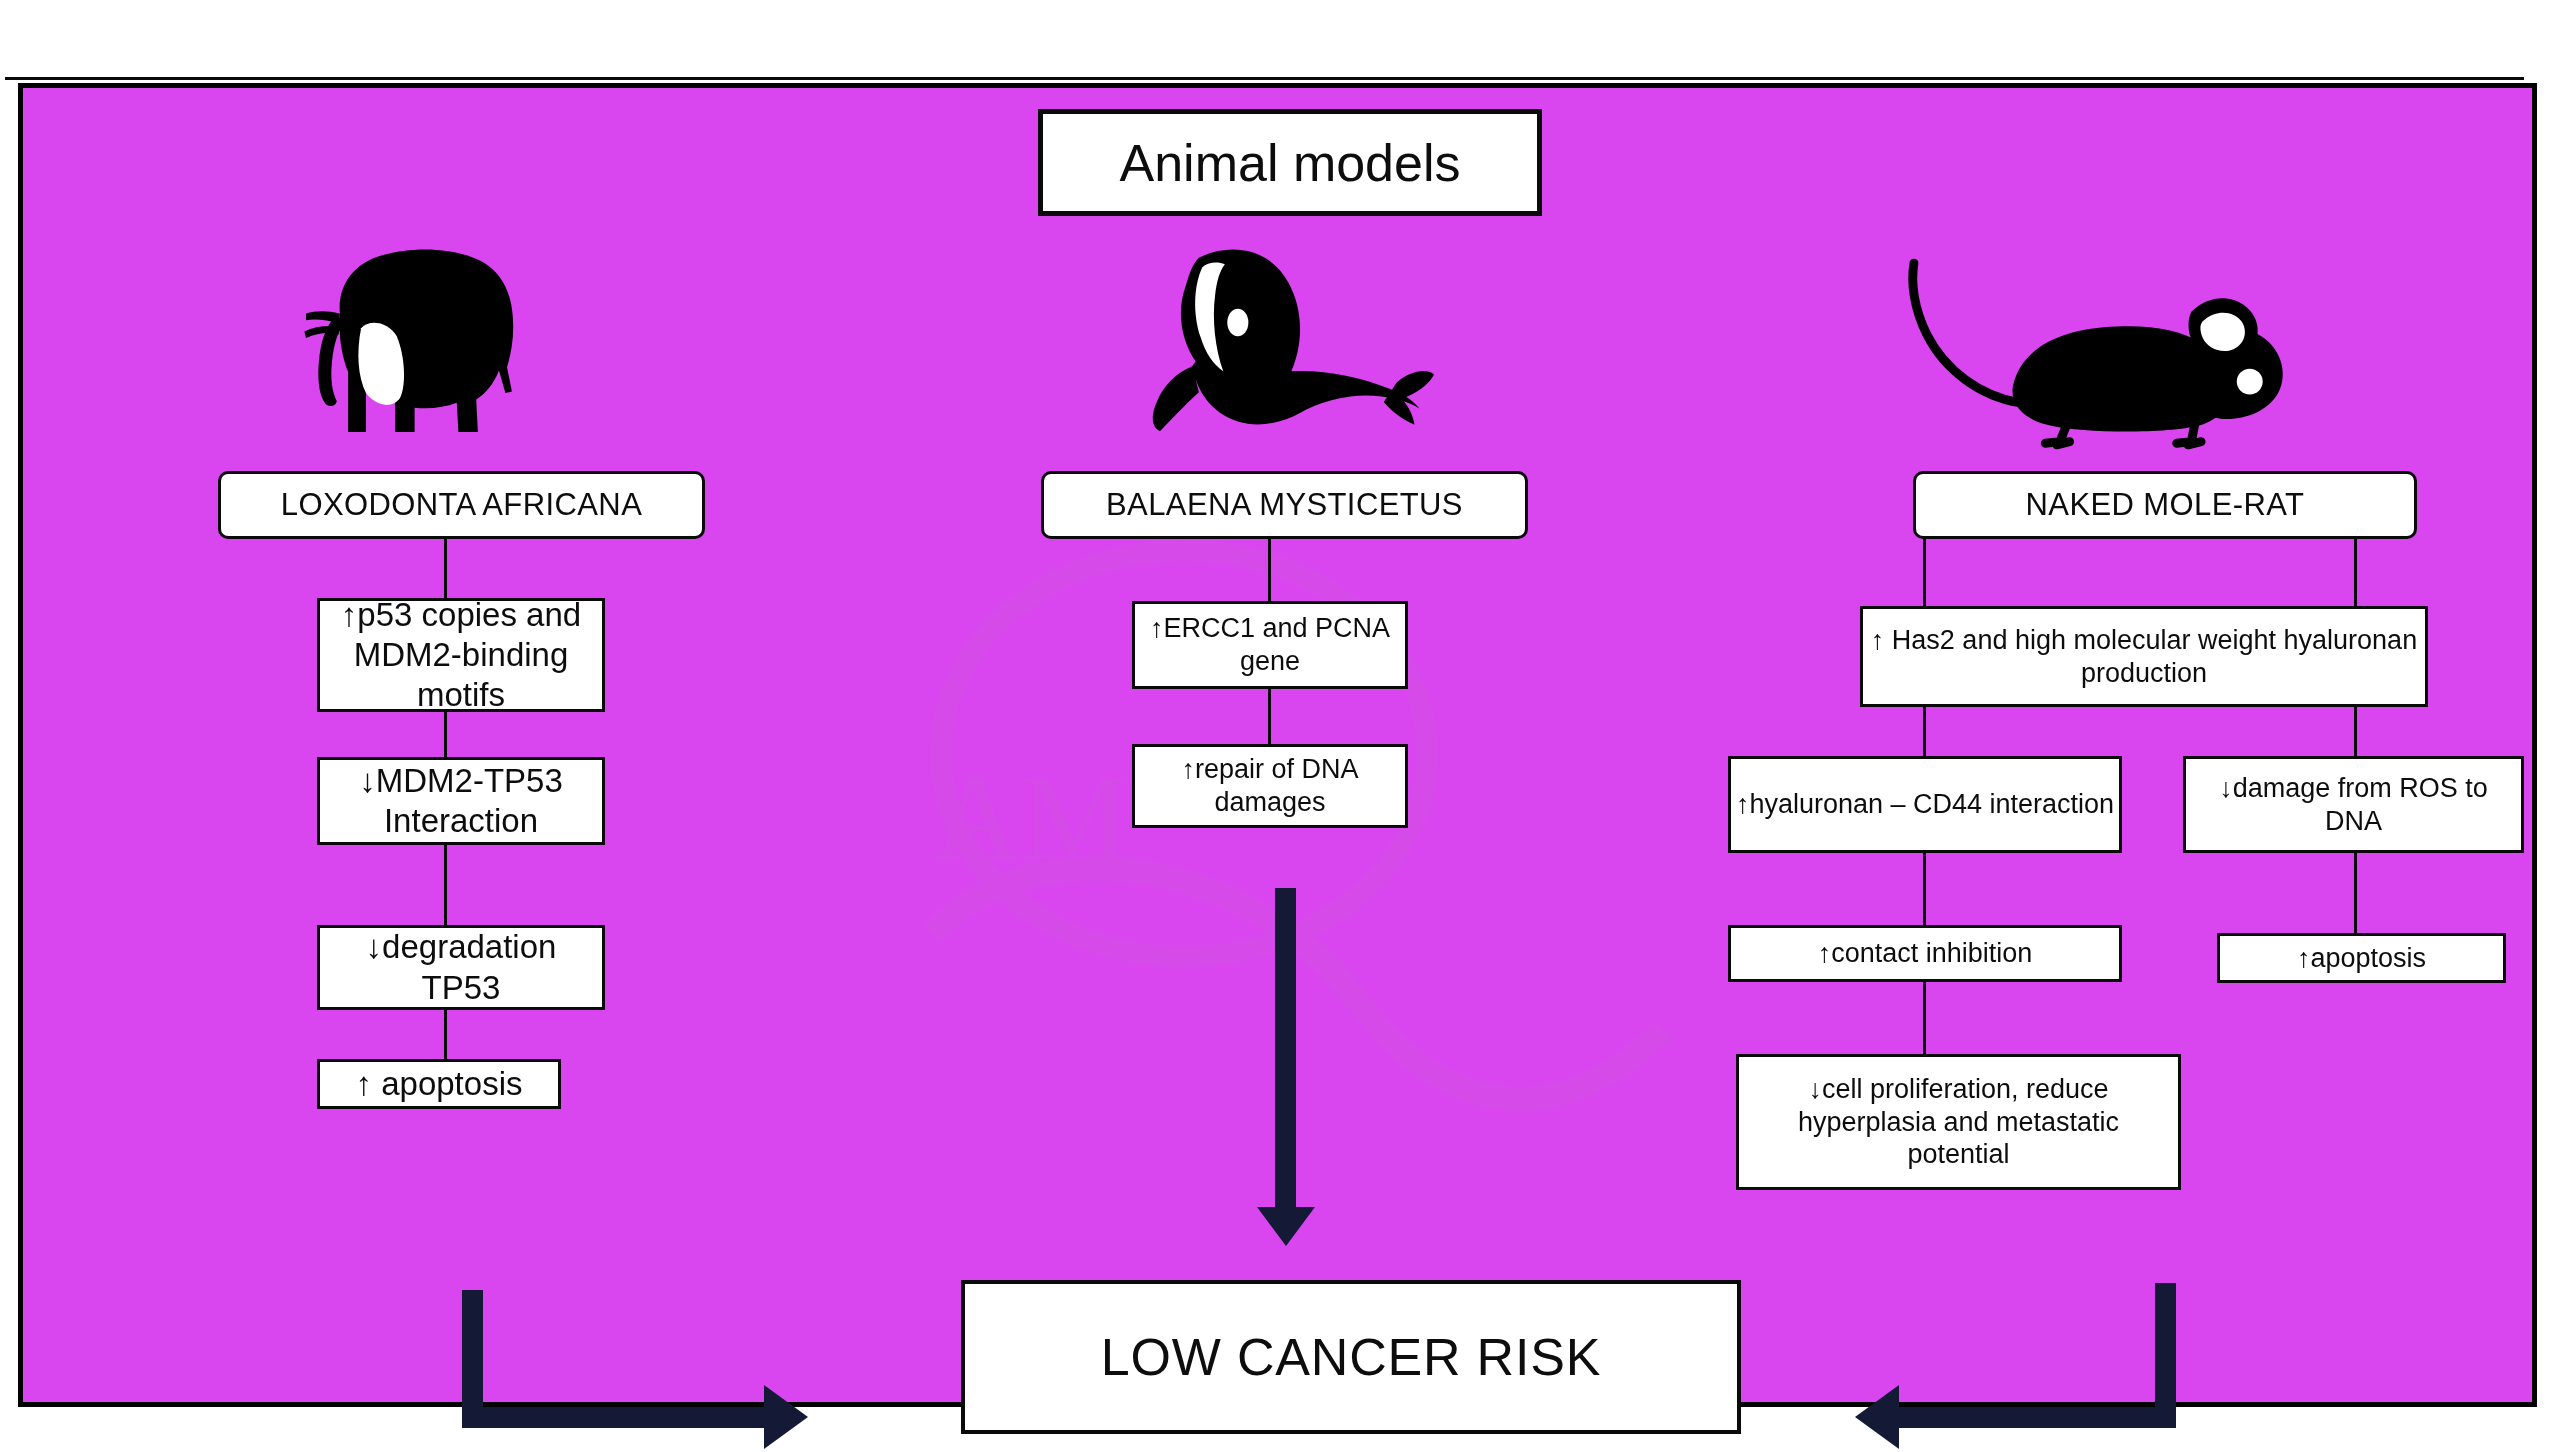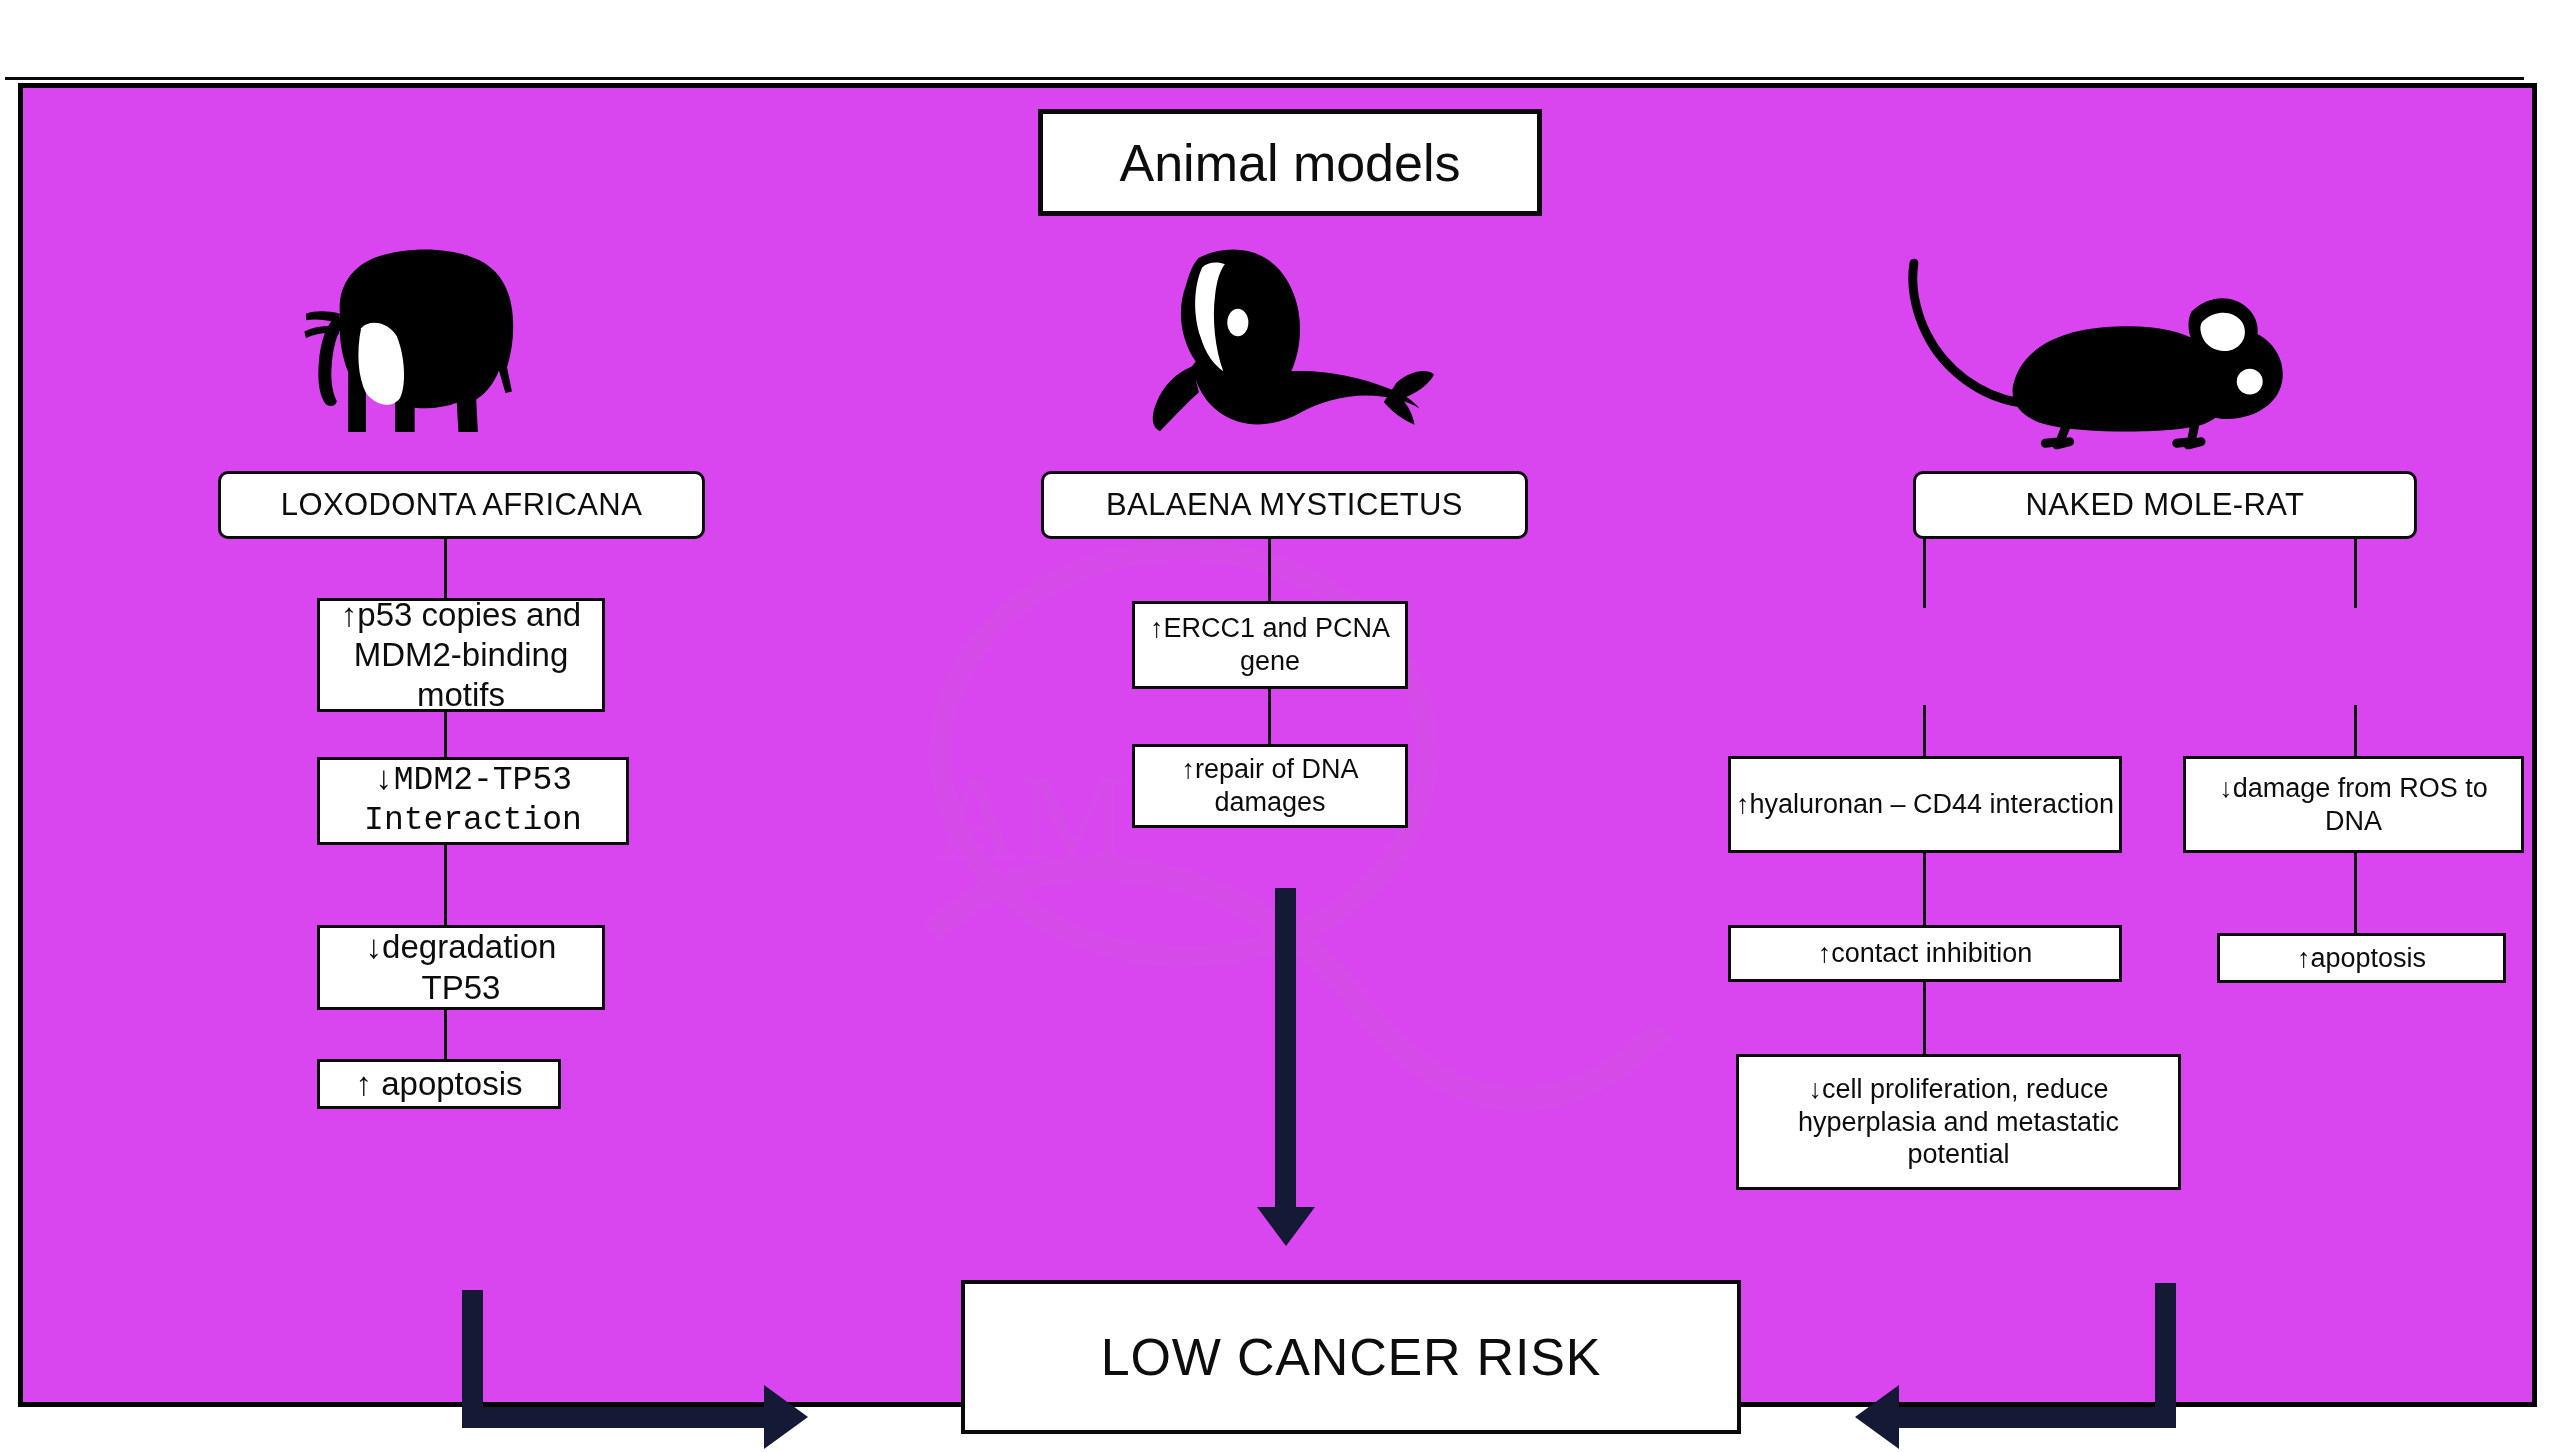--- a/index.html
+++ b/index.html
@@ -63,21 +63,21 @@
 
   
   .species-box { font-size:31px; letter-spacing:0.4px;border-radius:10px; }
   #sp-elephant { left:195px;  top:383px;  width:487px; height:68px; }
   #sp-whale    { left:1018px; top:383px;  width:487px; height:68px; }
   #sp-mole     { left:1868px; top:383px;  width:504px; height:68px;margin-left:22px; }
 
   
   .lcol { font-size:33px; }
   #l1 { left:294px; top:510px;  width:288px; height:114px; }
-  #l2 { left:294px; top:669px;  width:312px; height:88px;font-family:Liberation Mono, monospace; }
+  #l2 { left:294px; top:669px;  width:288px; height:88px; }
   #l3 { left:294px; top:837px; width:288px; height:85px; }
   #l4 { left:294px; top:971px; width:244px; height:50px;  }
 
   
   .mcol { font-size:27px;text-align:center; }
   #m1 { left:1109px; top:513px; width:276px; height:88px; }
   #m2 { left:1109px; top:656px; width:276px; height:84px; }
 
   
   .rcol { font-size:27px; }
@@ -254,20 +254,23 @@
     <span>↑ apoptosis</span>
   </div>
 
   <div class="node mcol" id="m1">
     <span>↑ERCC1 and PCNA gene</span>
   </div>
   <div class="node mcol" id="m2">
     <span>↑repair of DNA damages</span>
   </div>
 
+  <div class="node rcol" id="r0">
+    <span>↑ Has2 and high molecular weight hyaluronan production</span>
+  </div>
   <div class="node rcol" id="r1a">
     <span>↑hyaluronan – CD44 interaction</span>
   </div>
   <div class="node rcol" id="r1b">
     <span>↓damage from ROS to DNA</span>
   </div>
   <div class="node rcol" id="r2a">
     <span>↑contact inhibition</span>
   </div>
   <div class="node rcol" id="r2b">

